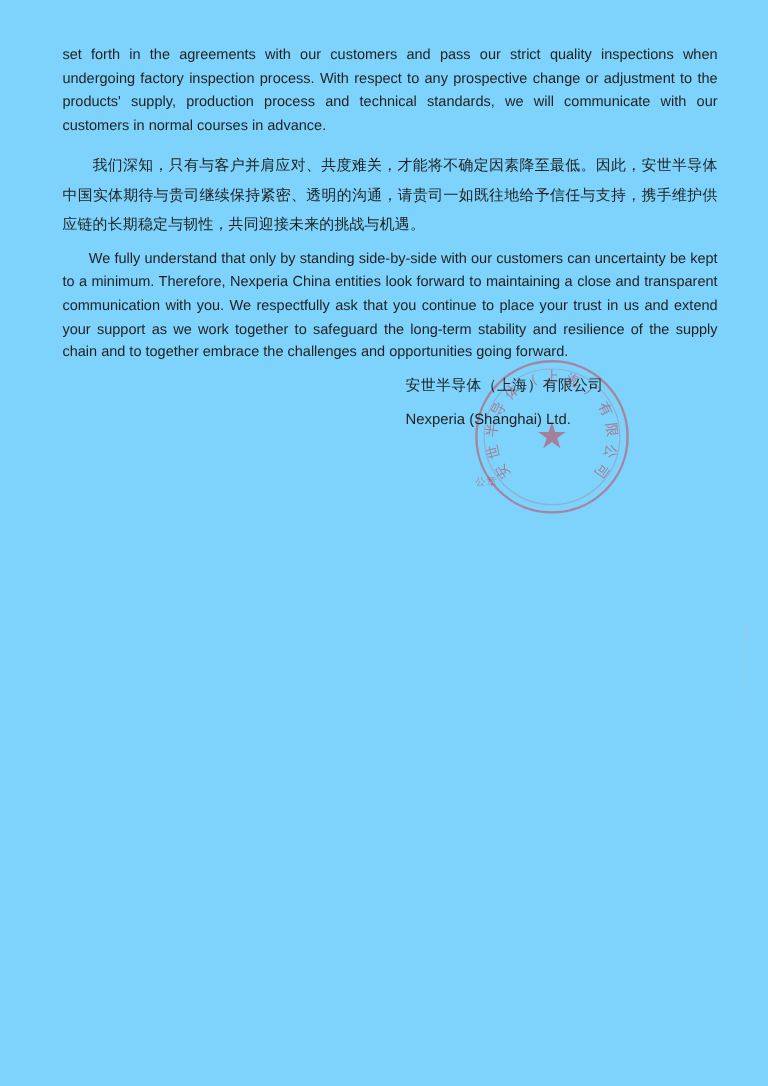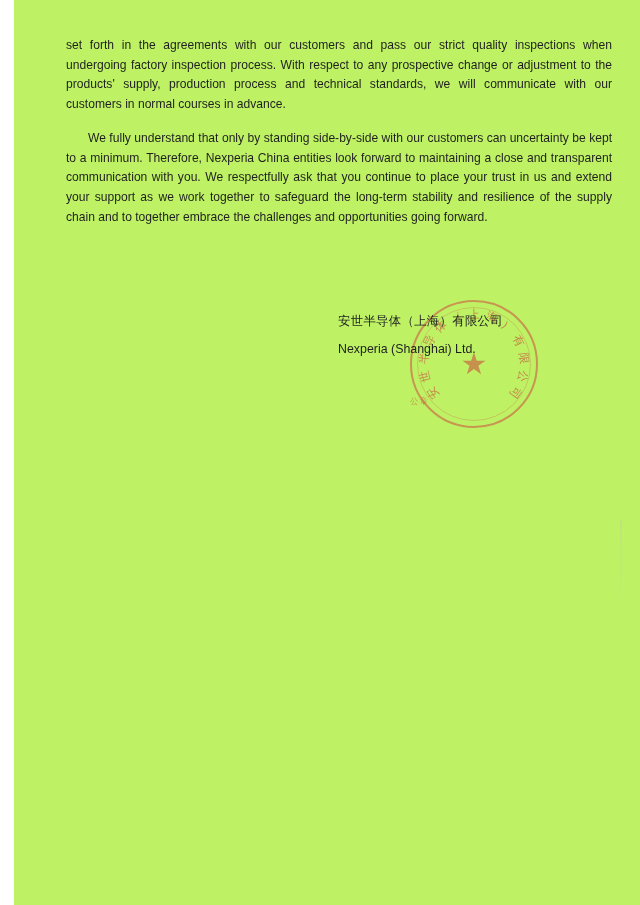--- a/index.html
+++ b/index.html
@@ -12,22 +12,21 @@
     height: 905px;
     position: relative;
     font-family: "Liberation Sans", sans-serif;
     color: #1b1b1b;
     overflow: hidden;
   }
 
   .page {
     position: absolute;
     inset: 0;
-    background: #bef264;
-    margin-left: 14px;
+    background: #7dd3fc;
   }
 
   .content {
     position: absolute;
     left: 52px;
     top: 36px;
     width: 546px;
   }
 
   p {
@@ -134,20 +133,21 @@
   }
 </style>
 </head>
 <body>
 
 <div class="page">
 
   <div class="content">
     <p class="en">set forth in the agreements with our customers and pass our strict quality inspections when undergoing factory inspection process. With respect to any prospective change or adjustment to the products' supply, production process and technical standards, we will communicate with our customers in normal courses in advance.</p>
     <div class="gap-small"></div>
+    <p class="cn indent-cn">我们深知，只有与客户并肩应对、共度难关，才能将不确定因素降至最低。因此，安世半导体中国实体期待与贵司继续保持紧密、透明的沟通，请贵司一如既往地给予信任与支持，携手维护供应链的长期稳定与韧性，共同迎接未来的挑战与机遇。</p>
     <div class="gap-small"></div>
     <p class="en indent-en">We fully understand that only by standing side-by-side with our customers can uncertainty be kept to a minimum. Therefore, Nexperia China entities look forward to maintaining a close and transparent communication with you. We respectfully ask that you continue to place your trust in us and extend your support as we work together to safeguard the long-term stability and resilience of the supply chain and to together embrace the challenges and opportunities going forward.</p>
   </div>
 
   <div class="seal">
     <div class="ring"></div>
     <div class="inner-ring"></div>
     <div class="arc-text" id="seal-arc">
         <span style="transform: rotate(-125deg) translate(0px, -50px) translate(-50%, -50%) rotate(0deg);">安</span>
         <span style="transform: rotate(-104.167deg) translate(0px, -50px) translate(-50%, -50%) rotate(0deg);">世</span>

